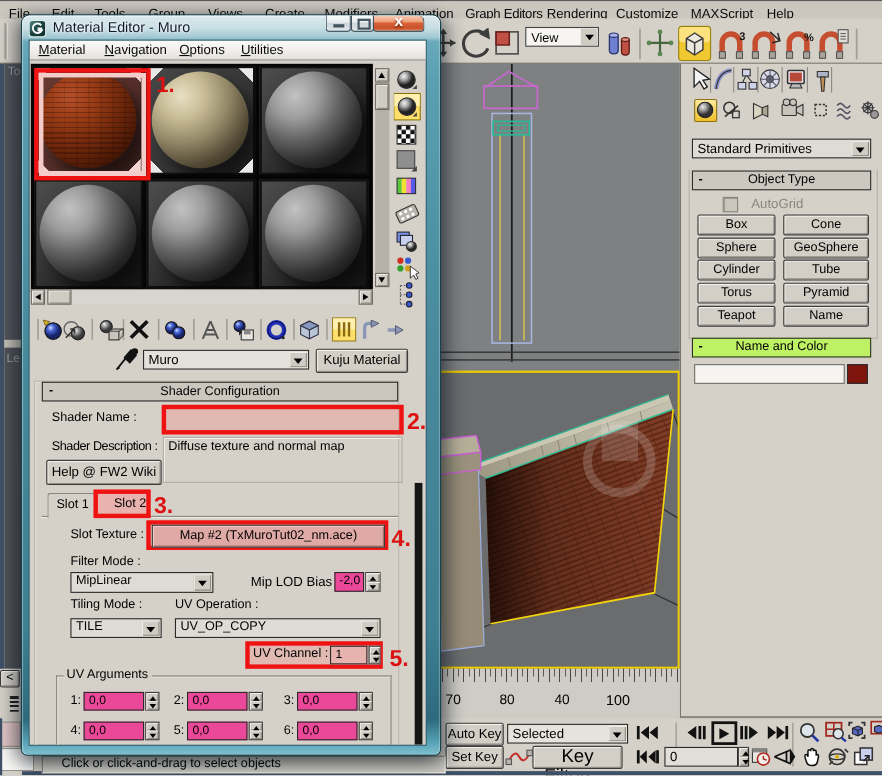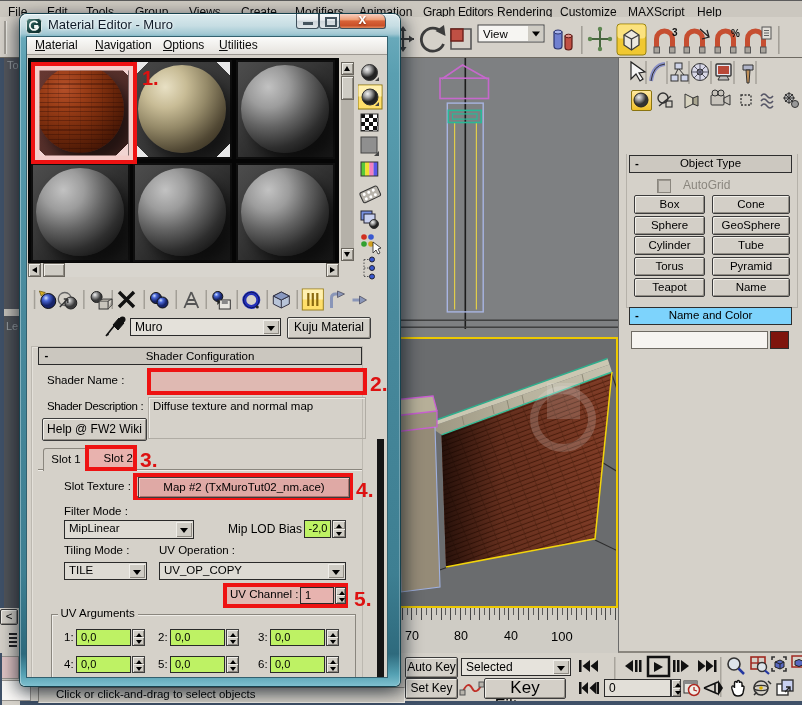--- a/index.html
+++ b/index.html
@@ -1,21 +1,21 @@
 <!DOCTYPE html>
 <html><head><meta charset="utf-8">
 <style>
 html,body{margin:0;padding:0}
 #root{position:relative;width:802px;height:705px;overflow:hidden;background:#d5d1c9;
  font-family:"Liberation Sans",sans-serif;font-size:11px;color:#000}
 .a{position:absolute}
 .btn{position:absolute;background:#d3cfc7;border:1px solid #3c3c3c;border-radius:2px;
  box-shadow:inset 1px 1px 0 #f2f0ea,inset -1px -1px 0 #918d85;
  font-size:11.5px;text-align:center;color:#000;line-height:17px}
-.fld{position:absolute;background:#bef264;border:1px solid #2a2a2a;font-size:11px;
+.fld{position:absolute;background:#ec4899;border:1px solid #2a2a2a;font-size:11px;
  padding:1px 0 0 4px;color:#000;box-sizing:border-box}
 .lbl{position:absolute;font-size:11.5px;white-space:nowrap;color:#000}
 .spin{position:absolute;width:14px;border:1px solid #3c3c3c;background:#cfccc4;box-sizing:border-box}
 .spin .su,.spin .sd{position:absolute;left:0;right:0;height:50%;
  box-shadow:inset 1px 1px 0 #efede8,inset -1px -1px 0 #8e8a82}
 .spin .su{top:0}.spin .sd{bottom:0}
 .spin .su:after{content:"";position:absolute;left:3px;top:3px;border-left:3px solid transparent;
  border-right:3px solid transparent;border-bottom:4px solid #000}
 .spin .sd:after{content:"";position:absolute;left:3px;top:3px;border-left:3px solid transparent;
  border-right:3px solid transparent;border-top:4px solid #000}
@@ -294,38 +294,39 @@
 
   <rect x="118" y="7" width="10" height="10" fill="none" stroke="#333" stroke-width="1.3" stroke-dasharray="2 1.5"></rect>
 
   <path d="M138 8 q3 -4 6 0 t6 0 M138 13 q3 -4 6 0 t6 0 M138 18 q3 -4 6 0 t6 0" fill="none" stroke="#556" stroke-width="1.5"></path>
 
   <circle cx="166" cy="10" r="4.5" fill="#bbb" stroke="#333"></circle>
         <circle cx="172" cy="16" r="3.5" fill="#999" stroke="#333"></circle>
   <path d="M166 4 L166 16 M160 10 L172 10 M162 6 L170 14 M170 6 L162 14" stroke="#333" stroke-width="1"></path>
  </svg>
 
+ <div class="cmb" style="left:10px;top:68px;width:163px;height:18px;font-size:12px">Standard Primitives<span class="arr"></span></div>
 
  <div class="a" style="left:7px;top:96px;width:170px;height:153px;border:1px solid #b5b1a9;border-top:none"></div>
  <div class="a" style="left:10px;top:97px;width:161px;height:16px;background:#ccc8c0;border:1px solid #2e2e2e;font-size:11.5px;text-align:center;line-height:15px">Object Type</div>
  <div class="lbl" style="left:16px;top:99px;font-weight:bold">-</div>
  <div class="a" style="left:38px;top:121px;width:12px;height:12px;background:#cac6be;border:1px solid #8a867e;box-shadow:inset 1px 1px 0 #9a968e"></div>
  <div class="lbl" style="left:64px;top:120px;color:#8a867e;font-size:12px">AutoGrid</div>
  <div class="btn" style="left:15px;top:137px;width:69px;height:17px">Box</div>
  <div class="btn" style="left:93px;top:137px;width:76px;height:17px">Cone</div>
  <div class="btn" style="left:15px;top:158px;width:69px;height:17px">Sphere</div>
  <div class="btn" style="left:93px;top:158px;width:76px;height:17px">GeoSphere</div>
  <div class="btn" style="left:15px;top:178px;width:69px;height:17px">Cylinder</div>
  <div class="btn" style="left:93px;top:178px;width:76px;height:17px">Tube</div>
  <div class="btn" style="left:15px;top:199px;width:69px;height:17px">Torus</div>
  <div class="btn" style="left:93px;top:199px;width:76px;height:17px">Pyramid</div>
  <div class="btn" style="left:15px;top:220px;width:69px;height:17px">Teapot</div>
  <div class="btn" style="left:93px;top:220px;width:76px;height:17px">Name</div>
 
- <div class="a" style="left:10px;top:249px;width:161px;height:16px;background:#7dd3fc;border:1px solid #2e2e2e;font-size:11.5px;text-align:center;line-height:15px">Name and Color</div>
+ <div class="a" style="left:10px;top:249px;width:161px;height:16px;background:#bef264;border:1px solid #2e2e2e;font-size:11.5px;text-align:center;line-height:15px">Name and Color</div>
  <div class="lbl" style="left:16px;top:251px;font-weight:bold">-</div>
  <div class="a" style="left:12px;top:273px;width:135px;height:16px;background:#f6f4f0;border:1px solid #6e6a62"></div>
  <div class="a" style="left:151px;top:273px;width:17px;height:16px;background:#7e150d;border:1px solid #2e2e2e"></div>
 </div>
 
 <div class="a" style="left:392px;top:608px;width:226px;height:45px;background:#cfccc5">
  <div class="a" style="left:0;top:0;width:226px;height:7px;background:repeating-linear-gradient(90deg,#5a5a5a 0 1px,rgba(0,0,0,0) 1px 4.85px)"></div>
  <div class="a" style="left:0;top:0;width:226px;height:12px;background:repeating-linear-gradient(90deg,#474747 0 1px,rgba(0,0,0,0) 1px 9.7px)"></div>
  <div class="lbl" style="left:13px;top:21px;font-size:12.5px">70</div>
  <div class="lbl" style="left:62px;top:21px;font-size:12.5px">80</div>

